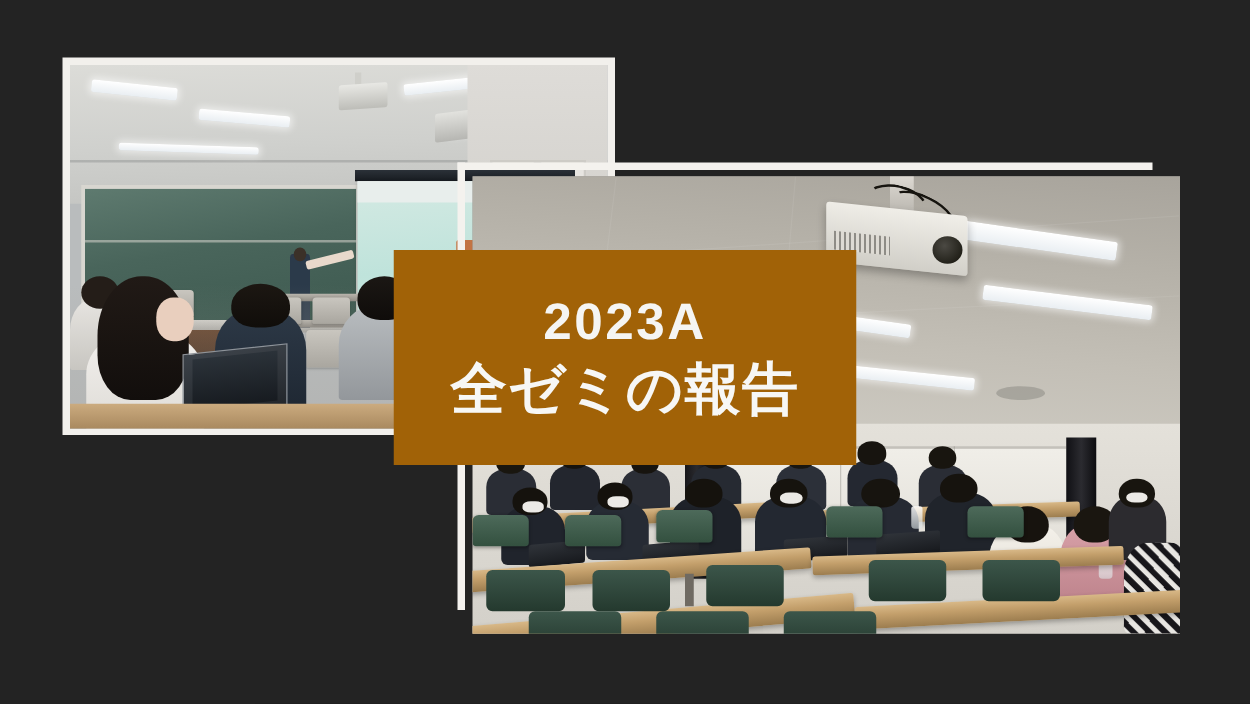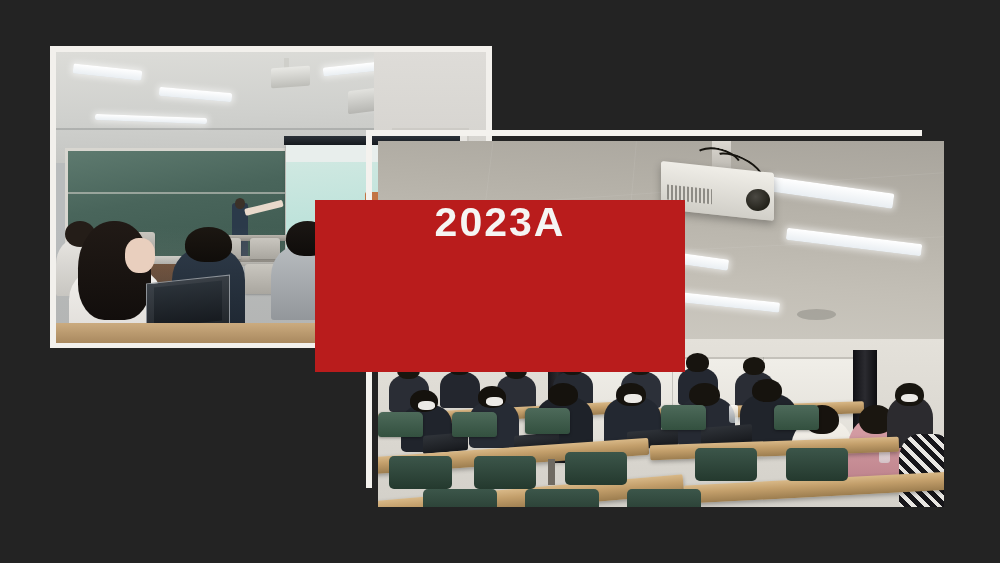--- a/index.html
+++ b/index.html
@@ -94,22 +94,22 @@
     background:linear-gradient(180deg,#e7e5e1,#c8c6c1);border-radius:45% 45% 4% 4%;}
   .lp-man3-head{position:absolute;left:2%;top:58%;width:7%;height:9%;
     background:#241d18;border-radius:50%;}
   .lp-front-desk{position:absolute;left:0;bottom:0;width:100%;height:7%;
     background:linear-gradient(180deg,#cbab7f,#a9895f);}
   .lp-glasses{position:absolute;right:9%;bottom:6%;width:10%;height:4%;
     border:1.5px solid #4a3c2c;border-radius:40%;opacity:.75;}
 
   
   .title-box{position:absolute;left:315px;top:200px;width:370px;height:172px;
-    background:#b91c1c;display:flex;flex-direction:column;
-    align-items:center;z-index:40;}
+    background:#a16207;display:flex;flex-direction:column;
+    align-items:center;justify-content:center;z-index:40;}
   .title-line1{color:#f5f5f3;font-size:41px;font-weight:bold;letter-spacing:2px;
     line-height:1.12;text-align:center;}
   .title-line2{color:#f7f7f5;font-size:45px;font-weight:bold;letter-spacing:1px;
     line-height:1.18;text-align:center;margin-top:4px;}
 
   
   .right-frameline{position:absolute;left:366px;top:130px;width:556px;height:358px;
     border-left:6px solid #f4f2ee;border-top:6px solid #f4f2ee;box-sizing:border-box;z-index:5;}
   .right-photo{left:378px;top:141px;width:566px;height:366px;background:#9a9892;z-index:10;}
 
@@ -335,15 +335,16 @@
       <div class="rp-chairdark" style="left:56%;top:84%;width:11%;height:9%;"></div>
       <div class="rp-chairdark" style="left:72%;top:84%;width:11%;height:9%;"></div>
       <div class="rp-chairdark" style="left:8%;top:95%;width:13%;height:8%;"></div>
       <div class="rp-chairdark" style="left:26%;top:95%;width:13%;height:8%;"></div>
       <div class="rp-chairdark" style="left:44%;top:95%;width:13%;height:8%;"></div>
     </div>
   </div>
 
   <div class="title-box">
     <div class="title-line1">2023A</div>
+    <div class="title-line2">全ゼミの報告</div>
   </div>
 
 </div>
 
 </body></html>

